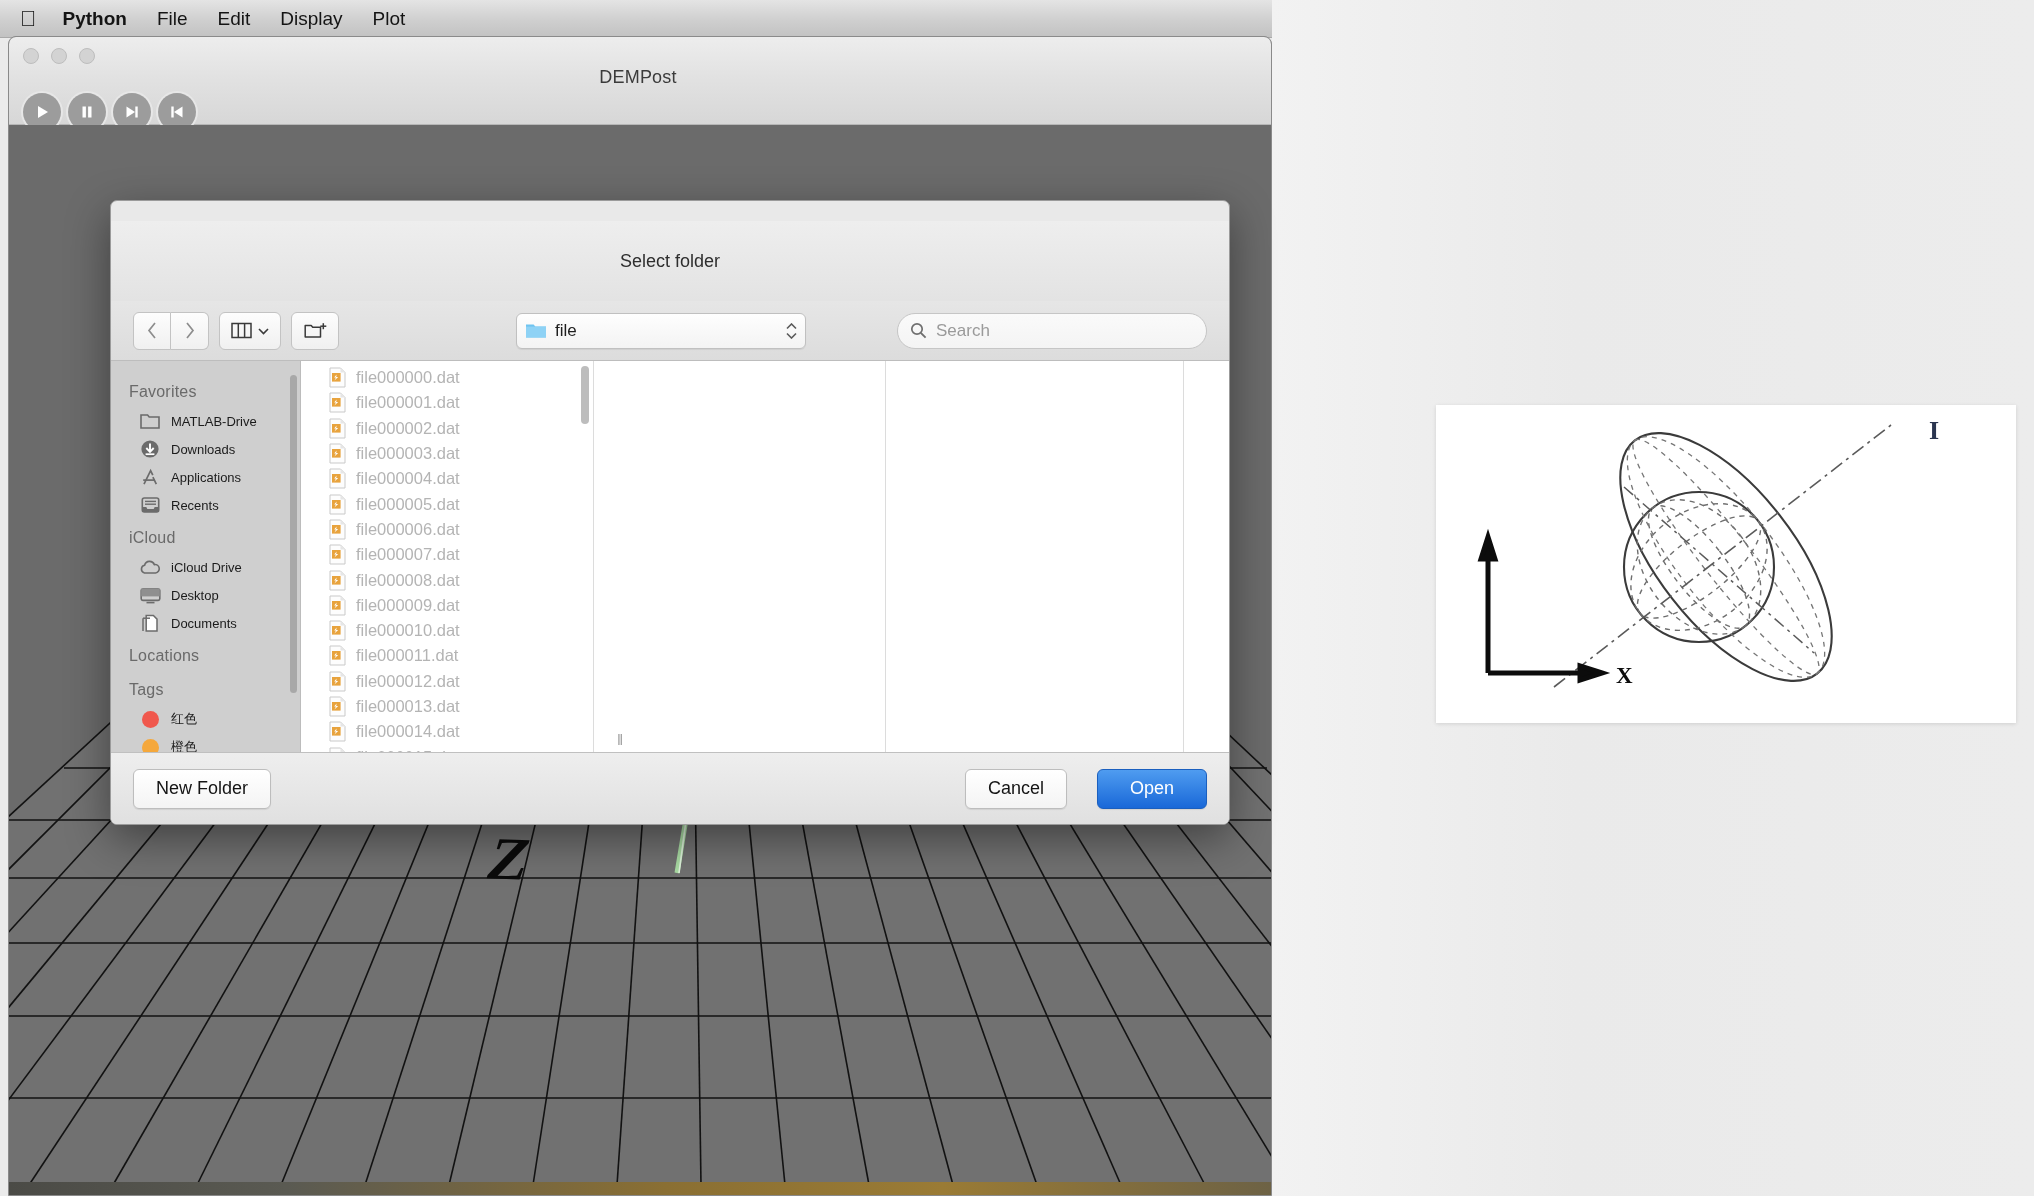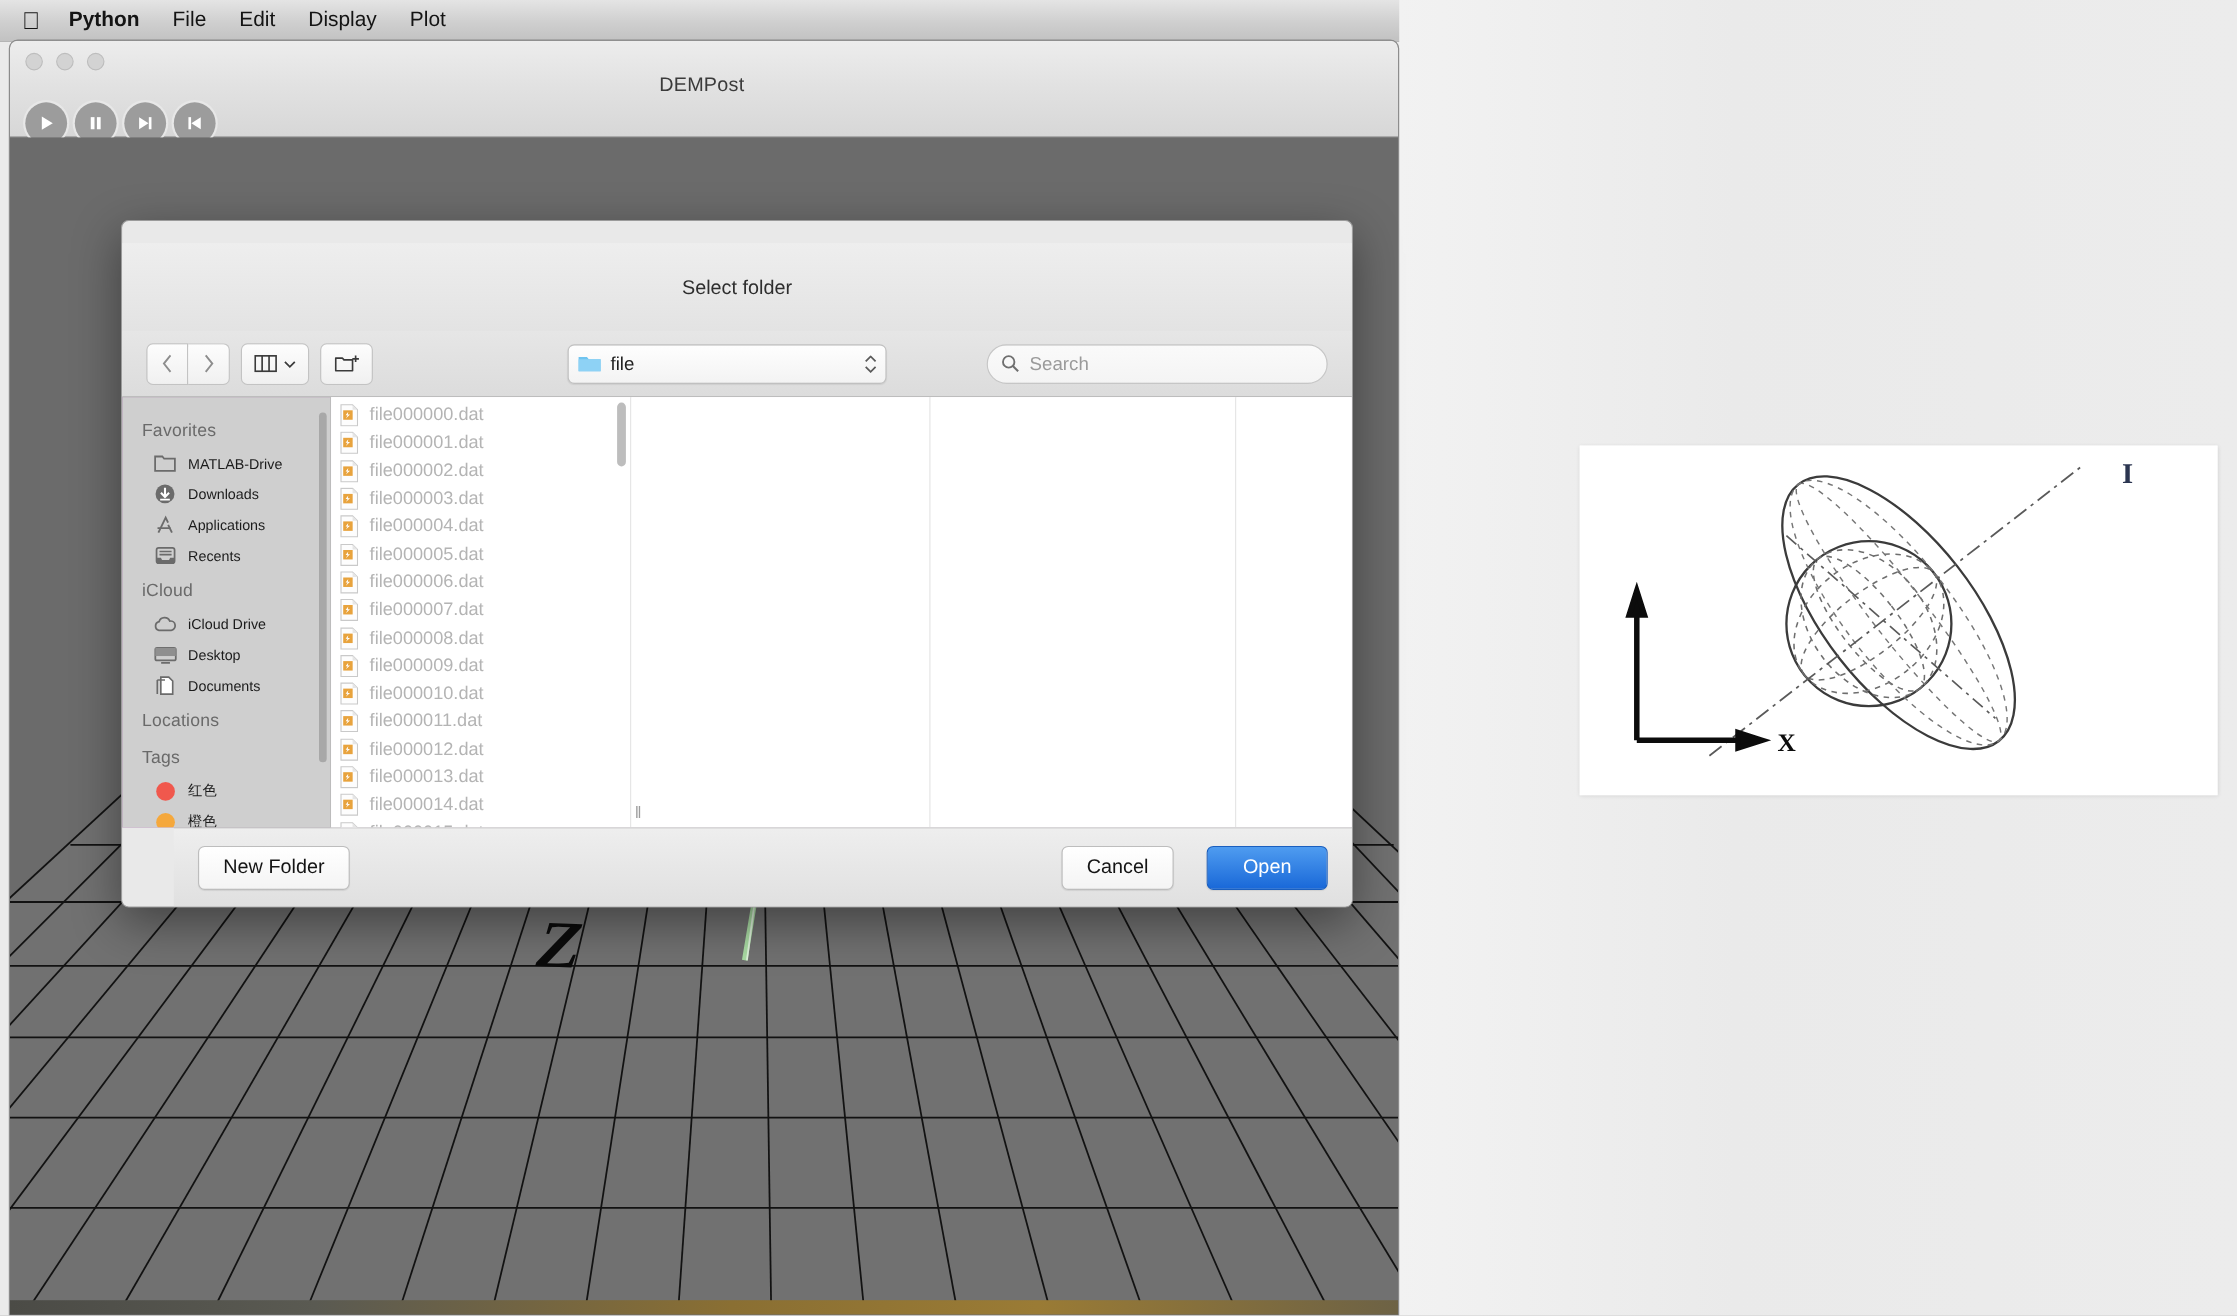--- a/index.html
+++ b/index.html
@@ -133,20 +133,21 @@
   .sb-scroll {
     position:absolute; right:3px; top:14px; width:7px; height:318px;
     background:#a8a8a8; border-radius:4px;
   }
 
   
   .cols { flex:1 1 auto; display:flex; min-width:0; background:#fff; position:relative; }
   .col {
     position:relative; background:#fff; border-right:1px solid #dcdcdc;
     overflow:hidden;
+    margin-left:20px;
   }
   .col-files { width:273px; flex:0 0 273px; padding-top:4px; }
   .col-b { width:272px; flex:0 0 272px; }
   .col-c { width:278px; flex:0 0 278px; }
   .col-d { flex:1 1 auto; border-right:none; }
   .frow {
     display:flex; align-items:center; gap:10px;
     height:25.3px; padding-left:8px;
     font-size:16.5px; color:#b4b4b4; white-space:nowrap;
   }
@@ -158,21 +159,21 @@
   .grip {
     position:absolute; bottom:5px; left:3px;
     font-size:15px; color:#9c9c9c; letter-spacing:1px; line-height:1;
   }
 
   
   .sheet-foot {
     flex:0 0 72px; height:72px;
     background:linear-gradient(to bottom,#eeeeee,#e0e0e0);
     border-top:1px solid #c0c0c0;
-    display:flex; align-items:center; padding:0 22px;margin-left:47px;
+    display:flex; align-items:center; padding:0 22px;
   }
   .btn {
     border-radius:6px; font-size:18px; height:40px; padding:0 22px;
     display:flex; align-items:center; justify-content:center;
     border:1px solid #bdbdbd;
     background:linear-gradient(to bottom,#ffffff,#f4f4f4); color:#141414;
     box-shadow:0 1px 1px rgba(0,0,0,.08);
   }
   .btn.primary {
     background:linear-gradient(to bottom,#4f9cf0,#1968d8);

